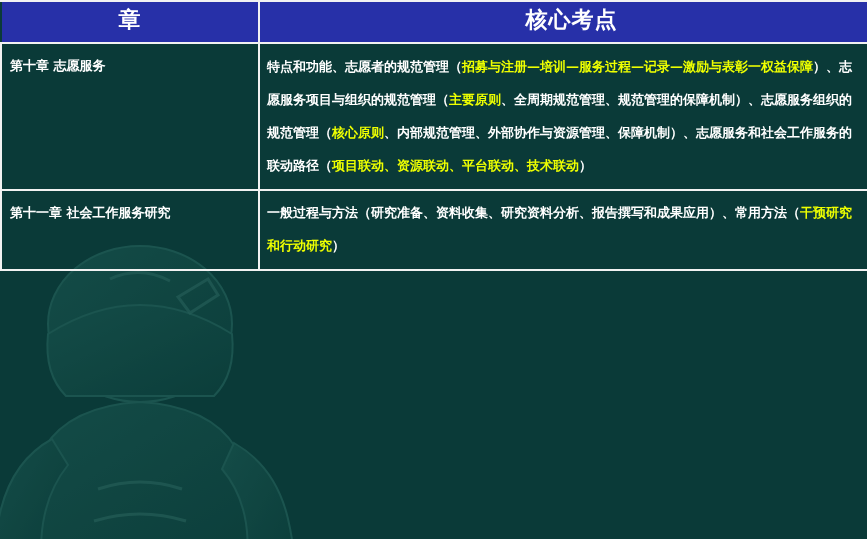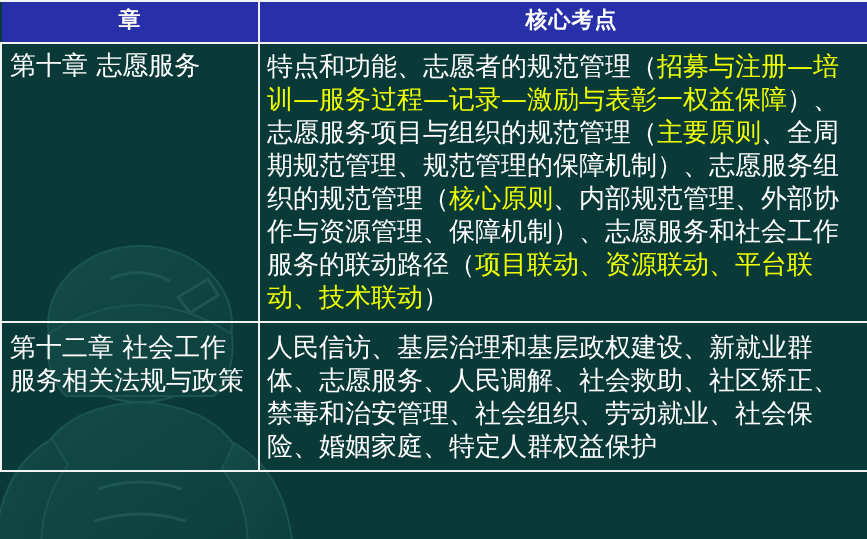--- a/index.html
+++ b/index.html
@@ -64,22 +64,23 @@
     border-top: 2px solid #0a3a38;
     border-bottom: 2px solid #f2f2f2;
   }
   thead th.h-chapter { border-left: 2px solid #0a3a38; }
   thead th.h-points  { border-right: 2px solid #0a3a38; padding-left: 16px; }
 
   
   tbody td {
     background: transparent;
     color: #ffffff;
-    font-size: 26px;
+    font-size: 13px;
     line-height: 33px;
+    font-weight: bold;
   }
   tbody td .cell-inner {
     padding: 5px 6px 7px 7px;
   }
   tbody td.chapter-cell .cell-inner {
     padding: 5px 6px 7px 8px;
   }
   tbody tr:last-child td { border-bottom: 2px solid #f2f2f2; }
   tbody td.chapter-cell { border-left: 2px solid #f2f2f2; }
   tbody td.points-cell  { border-right: 2px solid #f2f2f2; }
@@ -130,24 +131,24 @@
     </thead>
     <tbody>
       <tr class="row1">
         <td class="chapter-cell" style="color: rgb(255, 255, 255);">
           <div class="cell-inner">第十章 志愿服务</div>
         </td>
         <td class="points-cell" style="color: rgb(255, 255, 255);">
           <div class="cell-inner rich"><span>特点和功能、志愿者的规范管理（</span><span class="hl" style="color: rgb(238, 255, 0);">招募与注册—培训—服务过程—记录—激励与表彰一权益保障</span><span>）、志愿服务项目与组织的规范管理（</span><span class="hl" style="color: rgb(238, 255, 0);">主要原则</span><span>、全周期规范管理、规范管理的保障机制）、志愿服务组织的规范管理（</span><span class="hl" style="color: rgb(238, 255, 0);">核心原则</span><span>、内部规范管理、外部协作与资源管理、保障机制）、志愿服务和社会工作服务的联动路径（</span><span class="hl" style="color: rgb(238, 255, 0);">项目联动、资源联动、平台联动、技术联动</span><span>）</span></div>
         </td>
       </tr>
-      <tr class="row3">
+      <tr class="row2">
         <td class="chapter-cell" style="color: rgb(255, 255, 255);">
-          <div class="cell-inner">第十二章 社会工作服务相关法规与政策</div>
+          <div class="cell-inner">第十一章 社会工作服务研究</div>
         </td>
         <td class="points-cell" style="color: rgb(255, 255, 255);">
-          <div class="cell-inner rich"><span>人民信访、基层治理和基层政权建设、新就业群体、志愿服务、人民调解、社会救助、社区矫正、禁毒和治安管理、社会组织、劳动就业、社会保险、婚姻家庭、特定人群权益保护</span></div>
+          <div class="cell-inner rich"><span>一般过程与方法（研究准备、资料收集、研究资料分析、报告撰写和成果应用）、常用方法（</span><span class="hl" style="color: rgb(238, 255, 0);">干预研究和行动研究</span><span>）</span></div>
         </td>
       </tr>
     </tbody>
   </table>
 
 </div>
 
 </body></html>

